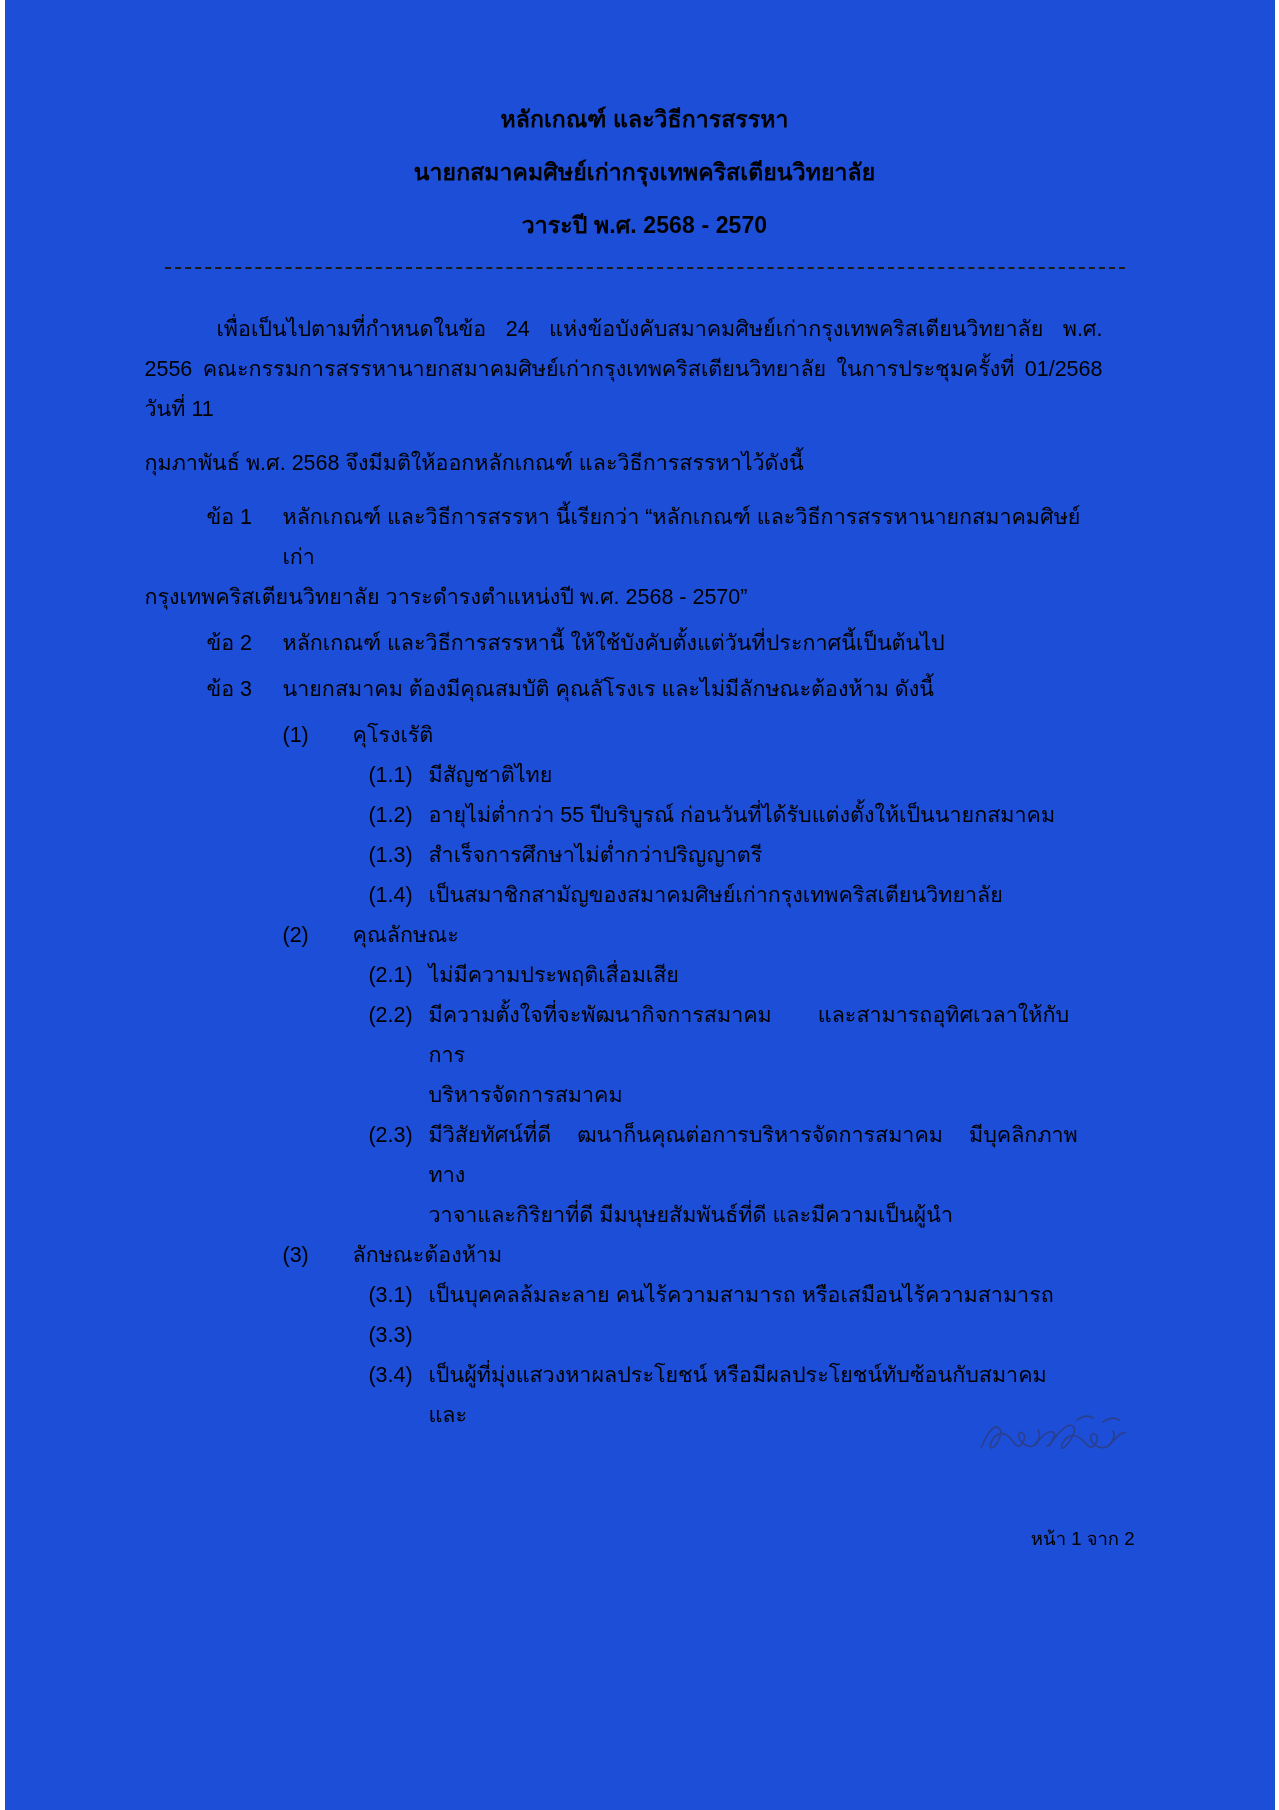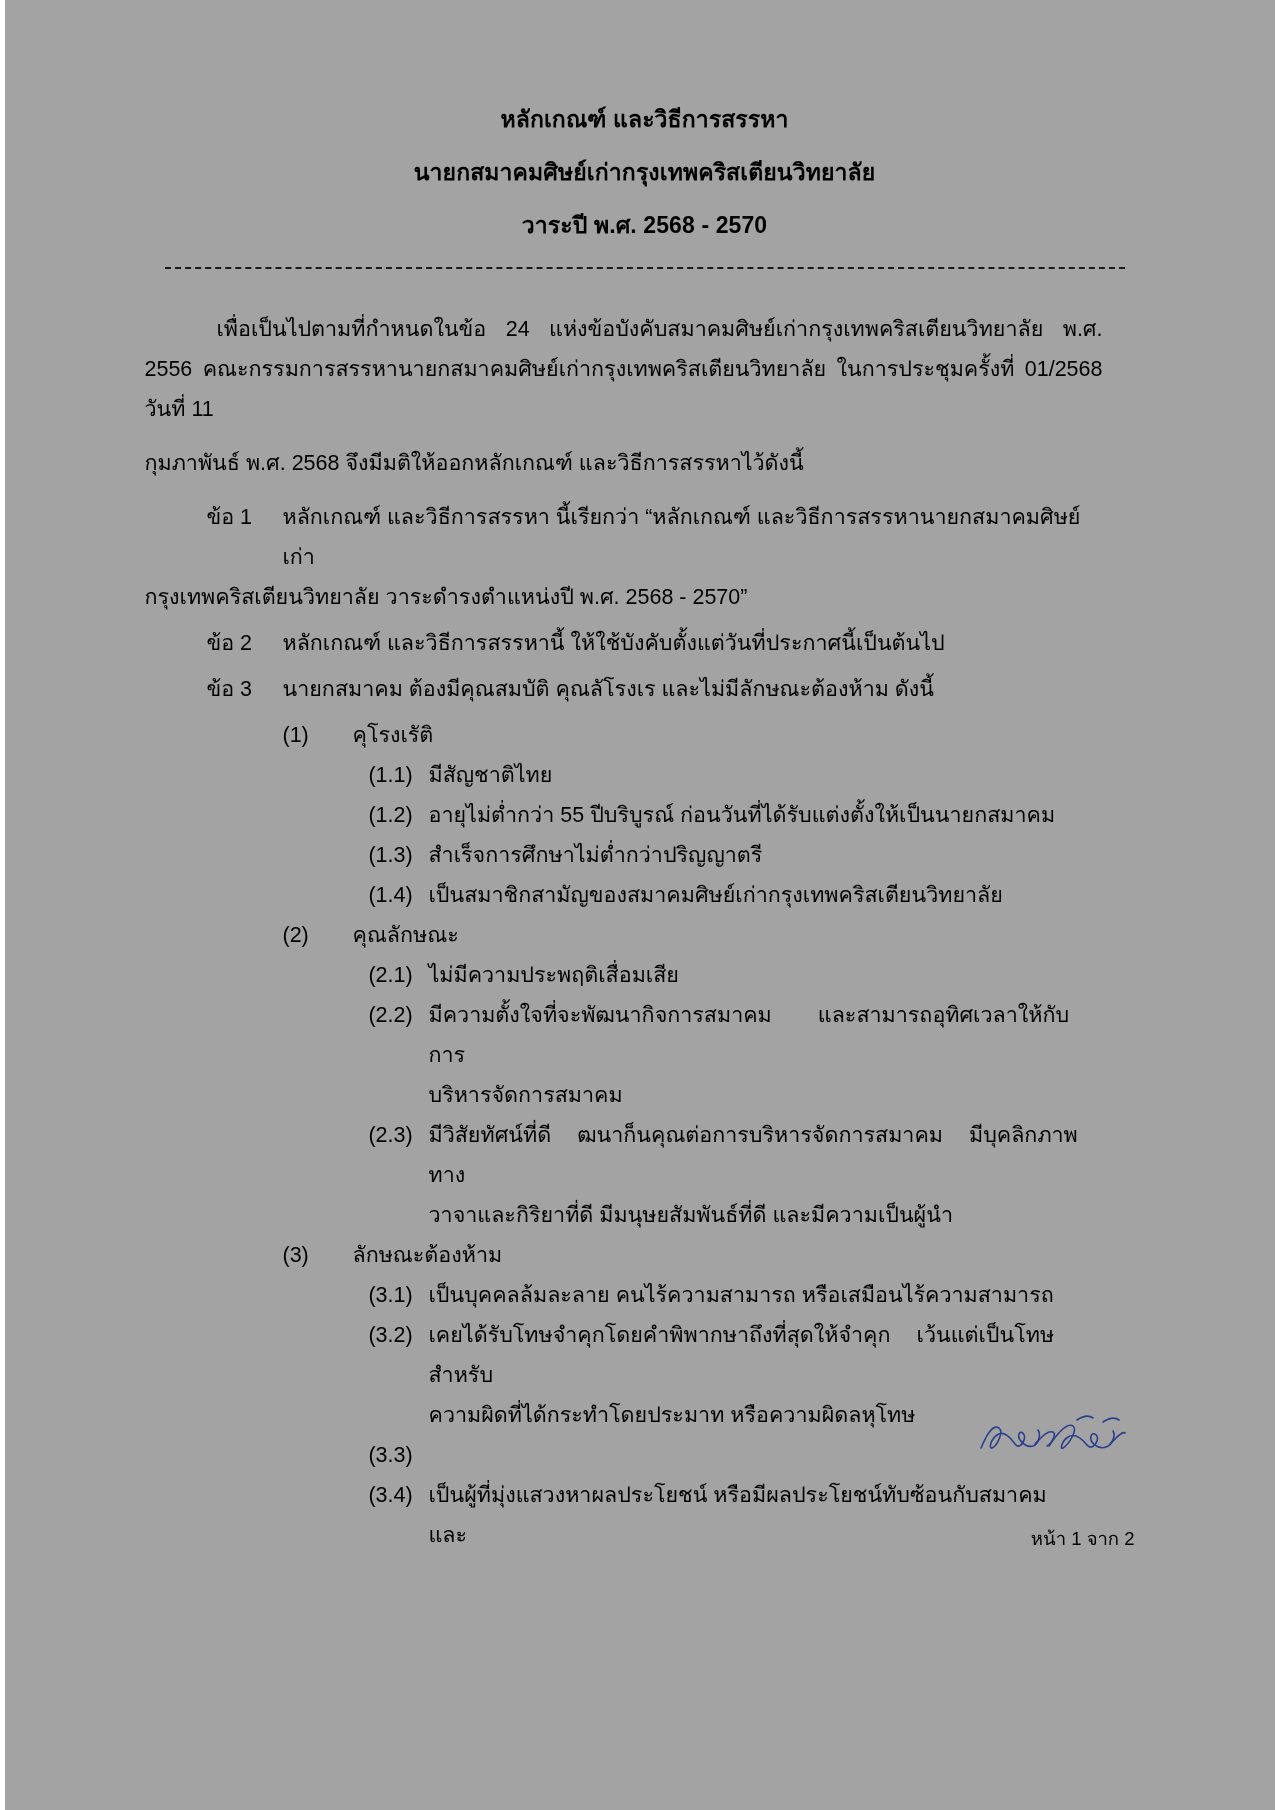--- a/index.html
+++ b/index.html
@@ -10,21 +10,21 @@
   }
   body {
     font-family: "Liberation Sans", "DejaVu Sans", sans-serif;
     color: #000000;
   }
   .page {
     position: relative;
     width: 1270px;
     height: 1810px;
     margin: 0 auto;
-    background: #a3a3a3;
+    background: #1d4ed8;
     box-sizing: border-box;
     overflow: hidden;
     text-decoration: underline;
   }
   .content {
     position: absolute;
     left: 140px;
     top: 0;
     width: 1000px;
     height: 1810px;
@@ -278,28 +278,20 @@
         <span class="lvl2-num">(3)</span>
         <span class="lvl2-label">ลักษณะต้องห้าม</span>
       </div>
 
       <div class="lvl3">
         <span class="lvl3-pad"></span>
         <span class="lvl3-num">(3.1)</span>
         <span class="lvl3-text">เป็นบุคคลล้มละลาย คนไร้ความสามารถ หรือเสมือนไร้ความสามารถ</span>
       </div>
 
-      <div class="lvl3">
-        <span class="lvl3-pad"></span>
-        <span class="lvl3-num">(3.2)</span>
-        <span class="lvl3-text">
-          <span>เคยได้รับโทษจำคุกโดยคำพิพากษาถึงที่สุดให้จำคุก</span><span class="gap-mid"></span><span>เว้นแต่เป็นโทษสำหรับ</span>
-          <span class="wrap2">ความผิดที่ได้กระทำโดยประมาท หรือความผิดลหุโทษ</span>
-        </span>
-      </div>
 
       <div class="lvl3">
         <span class="lvl3-pad"></span>
         <span class="lvl3-num">(3.3)</span>
       </div>
 
       <div class="lvl3">
         <span class="lvl3-pad"></span>
         <span class="lvl3-num">(3.4)</span>
         <span class="lvl3-text">

